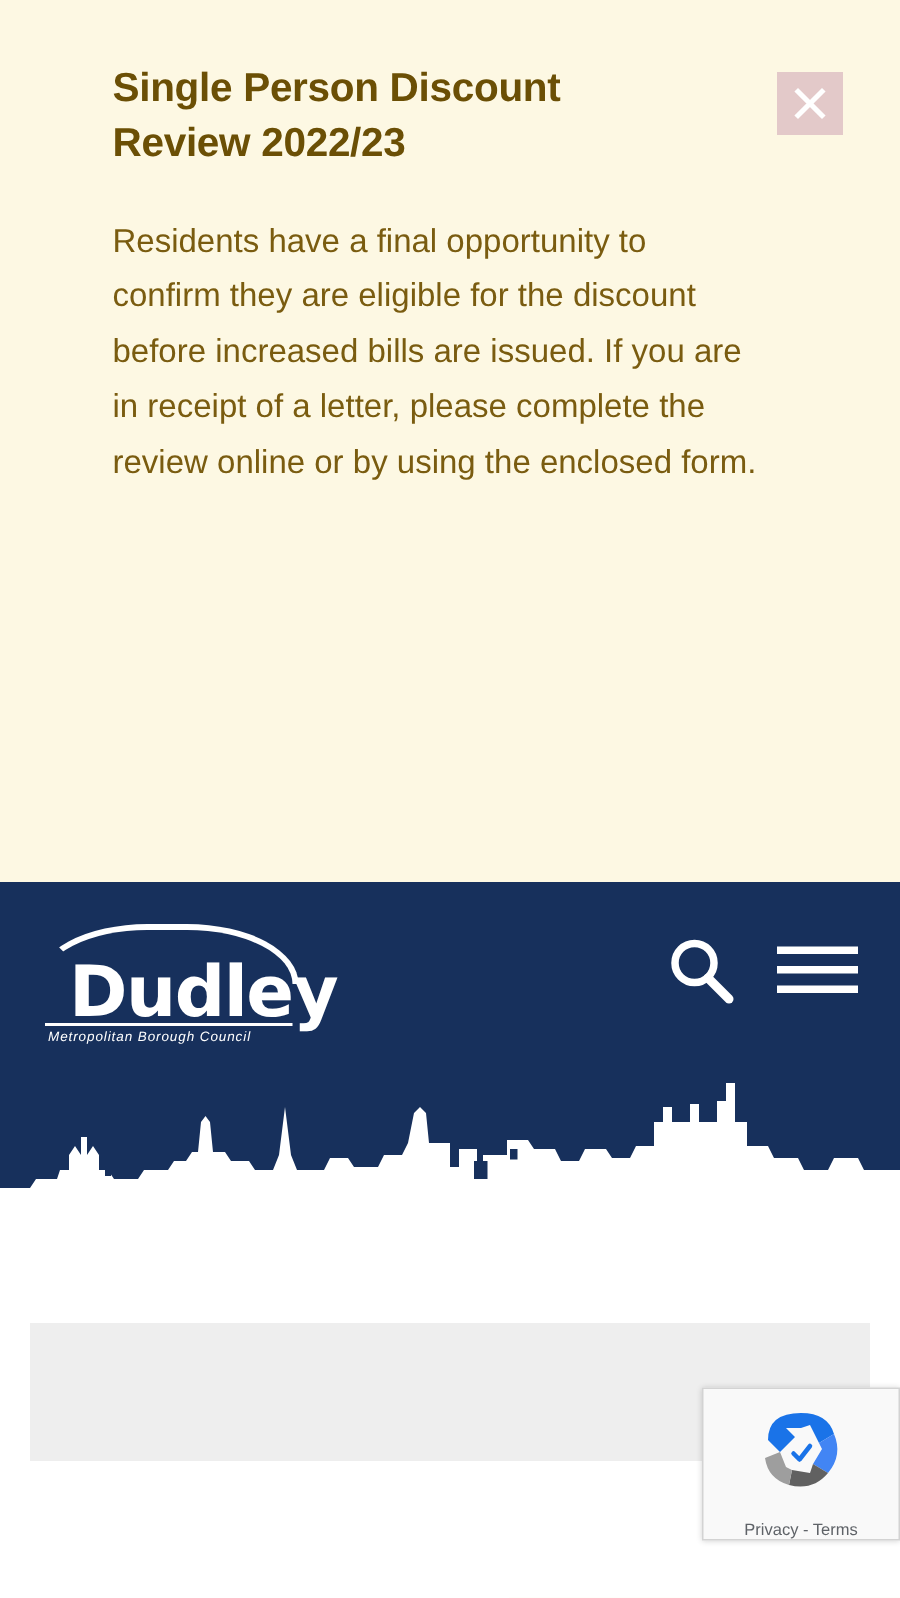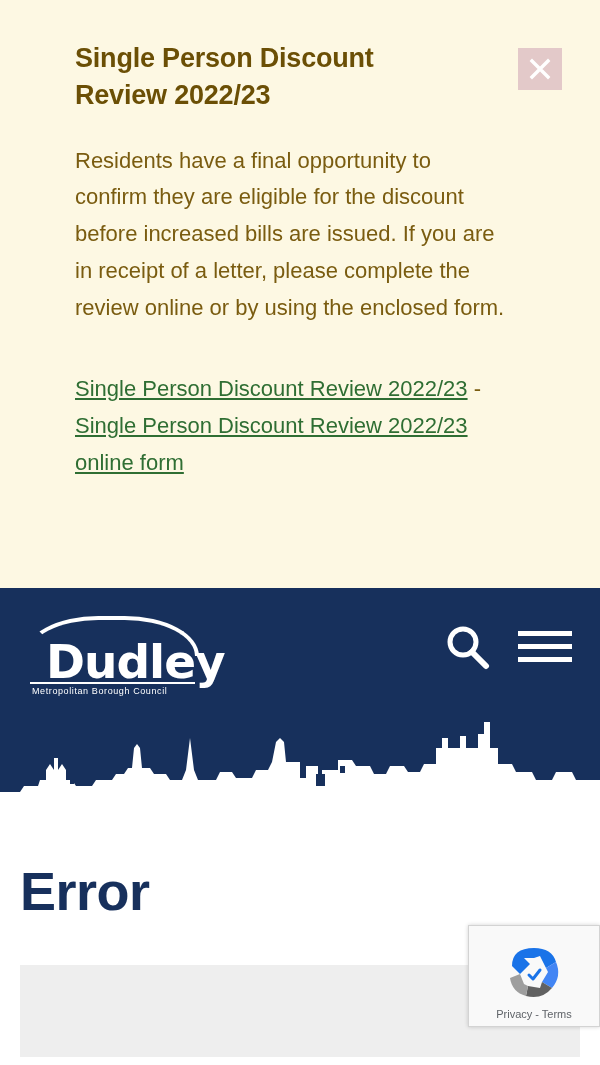--- a/index.html
+++ b/index.html
@@ -115,20 +115,21 @@
     font-family: "DejaVu Sans", sans-serif;
   }
   .logo-sub {
     position: absolute;
     left: 16px;
     top: 70px;
     font-size: 9px;
     letter-spacing: 0.6px;
     color: #ffffff;
     white-space: nowrap;
+    font-style: italic;
   }
   .logo-rule {
     position: absolute;
     left: 14px;
     top: 66px;
     width: 165px;
     height: 2px;
     background: #ffffff;
   }
 
@@ -182,21 +183,21 @@
     right: 0;
     bottom: 38px;
     width: 132px;
     height: 102px;
     background: #f9f9f9;
     border: 1px solid #d3d3d3;
     box-shadow: 0 0 4px rgba(0,0,0,0.18);
     display: flex;
     flex-direction: column;
     align-items: center;
-    justify-content: center;
+    justify-content: space-between;
     padding-top: 10px;
   }
   .recaptcha-logo { width: 64px; height: 64px; }
   .recaptcha-terms {
     font-size: 11px;
     color: #5f6368;
     margin-top: 2px;
     white-space: nowrap;
   }
 </style>
@@ -209,23 +210,20 @@
     <button class="alert-close" aria-label="close">
       <svg width="22" height="22" viewBox="0 0 22 22">
         <path d="M3 3 L19 19 M19 3 L3 19" stroke="#ffffff" stroke-width="3.4" stroke-linecap="square"></path>
       </svg>
     </button>
 
     <h2 class="alert-title">Single Person Discount Review 2022/23</h2>
 
     <p class="alert-body">Residents have a final opportunity to confirm they are eligible for the discount before increased bills are issued. If you are in receipt of a letter, please complete the review online or by using the enclosed form.</p>
 
-    <p class="alert-links">
-      <a href="#">Single Person Discount Review 2022/23</a><span class="sep"> - </span><a href="#">Single Person Discount Review 2022/23 online form</a>
-    </p>
   </section>
 
   <header class="site-header">
 
     <a class="logo" href="#">
       <span class="swoosh"></span>
       <span class="logo-word">Dudley</span>
       <span class="logo-rule"></span>
       <span class="logo-sub">Metropolitan Borough Council</span>
     </a>
@@ -250,21 +248,20 @@
       <path fill="#ffffff" d="M0,90 L0,84 L20,84 L24,78 L38,78 L40,72 L46,72 L46,62 L50,56 L54,62 L54,50 L58,50 L58,62 L62,56 L66,62 L66,72 L72,72 L76,78 L92,78 L96,72 L112,72 L116,66 L124,66 L128,60 L132,60 L134,40 L137,36 L140,40 L142,60 L150,60 L154,66 L166,66 L170,72 L182,72 L186,62 L190,30 L194,62 L198,72 L216,72 L220,64 L232,64 L236,70 L252,70 L256,62 L268,62 L272,54 L276,34 L280,30 L284,34 L286,54 L300,54 L300,70 L306,70 L306,58 L318,58 L318,76 L322,76 L322,62 L338,62 L338,52 L352,52 L356,58 L370,58 L374,66 L386,66 L390,58 L404,58 L408,64 L420,64 L424,56 L436,56 L436,40 L442,40 L442,30 L448,30 L448,40 L460,40 L460,28 L466,28 L466,40 L478,40 L478,26 L484,26 L484,14 L490,14 L490,40 L498,40 L498,56 L512,56 L516,64 L532,64 L536,72 L552,72 L556,64 L572,64 L576,72 L600,72 L600,90 Z"></path>
       <rect x="316" y="66" width="9" height="12" fill="#17305c"></rect>
       <rect x="466" y="33" width="4" height="5" fill="#17305c"></rect>
       <rect x="474" y="33" width="4" height="5" fill="#17305c"></rect>
       <rect x="340" y="58" width="5" height="7" fill="#17305c"></rect>
       <rect x="70" y="70" width="4" height="6" fill="#17305c"></rect>
     </svg>
   </header>
 
   <main class="main">
-    <h1 class="page-title">Error</h1>
     <div class="content-panel"></div>
   </main>
 
   <div class="recaptcha">
     <svg class="recaptcha-logo" viewBox="0 0 64 64">
       <path fill="#1a73e8" d="M32 6 L32 16 L22 16 L28 22 L18 32 L10 24 Q10 6 32 6 Z"></path>
       <path fill="#1a73e8" d="M32 6 Q50 6 54 20 L44 26 L38 14 L32 16 Z"></path>
       <path fill="#4285f4" d="M54 20 Q60 34 50 46 L40 40 L46 30 L44 26 Z"></path>
       <path fill="#616161" d="M50 46 Q40 58 24 54 L26 44 L38 46 L40 40 Z"></path>
       <path fill="#9e9e9e" d="M24 54 Q10 50 8 36 L18 32 L22 42 L26 44 Z"></path>

